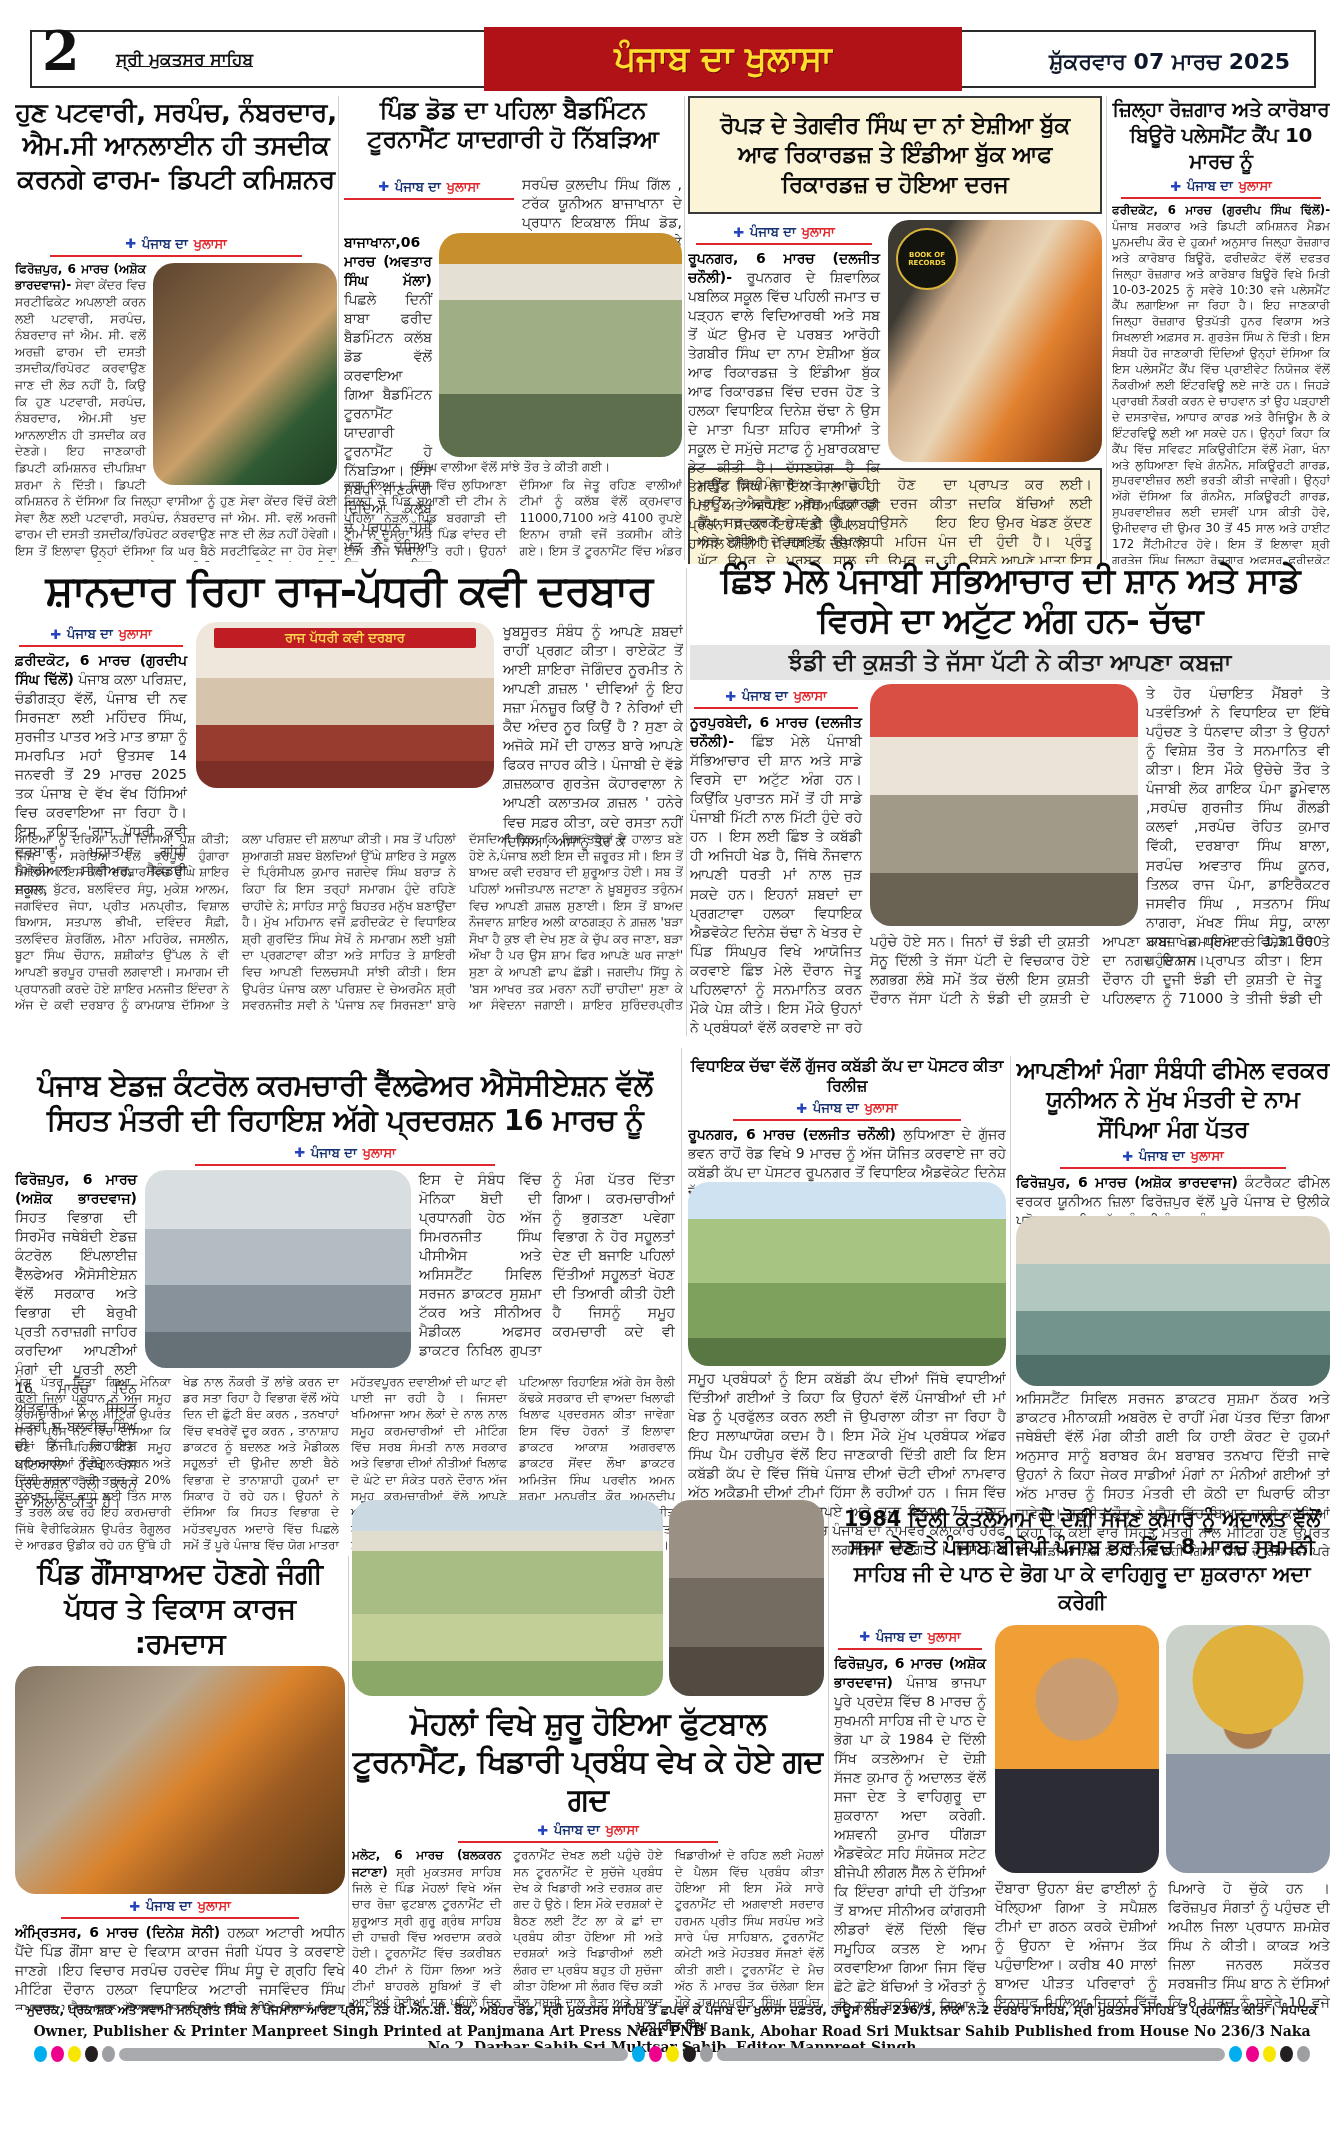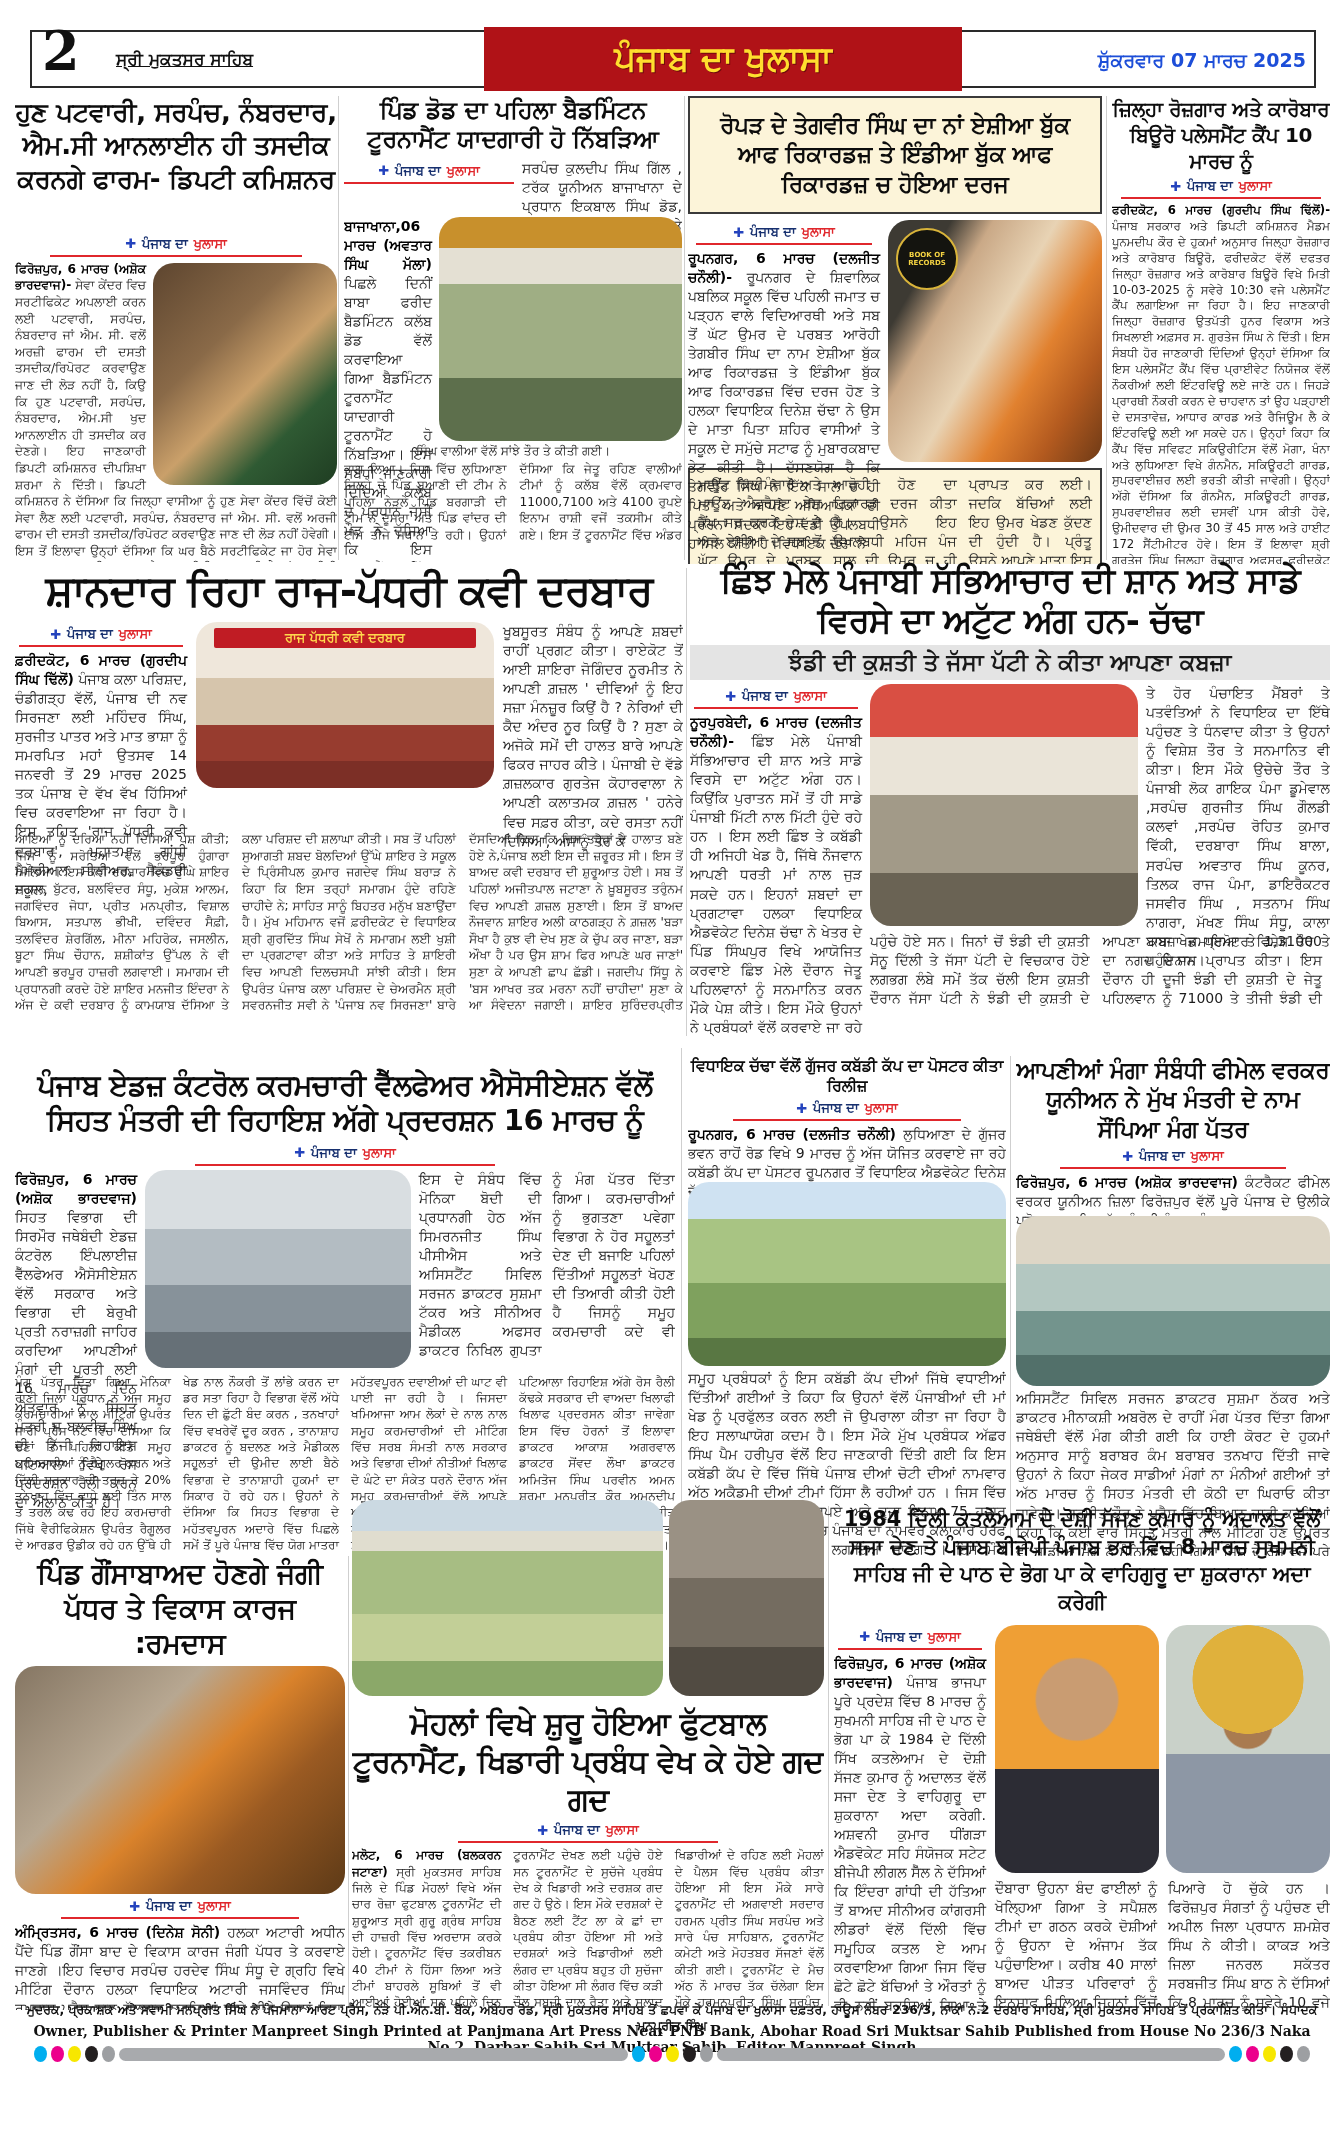--- a/index.html
+++ b/index.html
@@ -5,21 +5,21 @@
   html,body{margin:0;padding:0;background:#ffffff;}
   body{font-family:"DejaVu Sans","Liberation Sans",sans-serif;color:#191919;}
   #page{position:relative;width:1344px;height:2146px;background:#ffffff;overflow:hidden;margin:0 auto;}
 
   
   .masthead{position:absolute;left:30px;top:30px;width:1282px;height:54px;border:2px solid #2a2a2a;background:#fff;}
   .pagenum{position:absolute;left:10px;top:-8px;font-family:"DejaVu Serif","Liberation Serif",serif;font-size:54px;font-weight:bold;color:#111;line-height:1;}
   .edition{position:absolute;left:84px;top:17px;font-size:17px;font-weight:bold;color:#111;text-decoration:underline;}
   .banner{position:absolute;left:452px;top:-5px;width:478px;height:64px;background:#b01217;}
   .banner-title{width:100%;text-align:center;font-size:34px;font-weight:bold;color:#ffde2e;line-height:62px;text-shadow:1px 1px 0 #6d0a0d;}
-  .mdate{position:absolute;right:8px;top:17px;font-size:19px;font-weight:bold;color:#1d4ed8;}
+  .mdate{position:absolute;right:24px;top:17px;font-size:22px;font-weight:bold;color:#0f172a;}
 
   
   .article{position:absolute;overflow:hidden;}
   .hl{font-weight:bold;color:#0c0c0c;text-align:center;letter-spacing:-.3px;}
   .byline{display:flex;align-items:center;justify-content:center;gap:6px;font-size:13px;font-weight:bold;border-bottom:2px solid #e0272c;padding-bottom:3px;margin:4px auto;}
   .byline .cross{color:#2443bd;font-size:13px;}
   .byline .b1{color:#17306f;}
   .byline .b2{color:#e0272c;}
   .body{font-size:12.2px;line-height:1.36;text-align:justify;color:#1c1c1c;}
   .body b{color:#000;}
@@ -45,21 +45,21 @@
   .ph-port2{background:radial-gradient(ellipse 34% 22% at 50% 22%,#e0b13c 0 99%,rgba(0,0,0,0) 100%),radial-gradient(circle at 50% 40%,#a97b50 0 14%,rgba(0,0,0,0) 15%),linear-gradient(180deg,#c9d1c9 0 52%,#8d97a5 52%);}
 
   
   .art-patwari{left:15px;top:96px;width:322px;height:466px;}
   .art-patwari .hl{font-size:26px;line-height:1.28;margin-bottom:40px;}
   .art-patwari .byline{width:78%;}
   .art-patwari .ph{float:right;width:184px;height:222px;margin:2px 0 4px 7px;}
 
   
   .art-badminton{left:344px;top:96px;width:338px;height:466px;}
-  .art-badminton .hl{font-size:24px;line-height:1.22;margin-bottom:4px;}
+  .art-badminton .hl{font-size:24px;line-height:1.22;margin-bottom:20px;}
   .bd-row1{display:flex;gap:8px;height:58px;}
   .bd-row1 .byline{width:170px;align-self:flex-start;}
   .bd-row1 .lead{flex:1;}
   .bd-row2{display:flex;gap:7px;height:224px;}
   .bd-row2 .sidecol{width:88px;}
   .bd-row2 .ph{flex:1;height:224px;}
   .bd-cap{text-align:center;font-size:12.2px;margin:3px 0;}
   .bd-cont{column-count:2;column-gap:13px;height:96px;}
 
   

